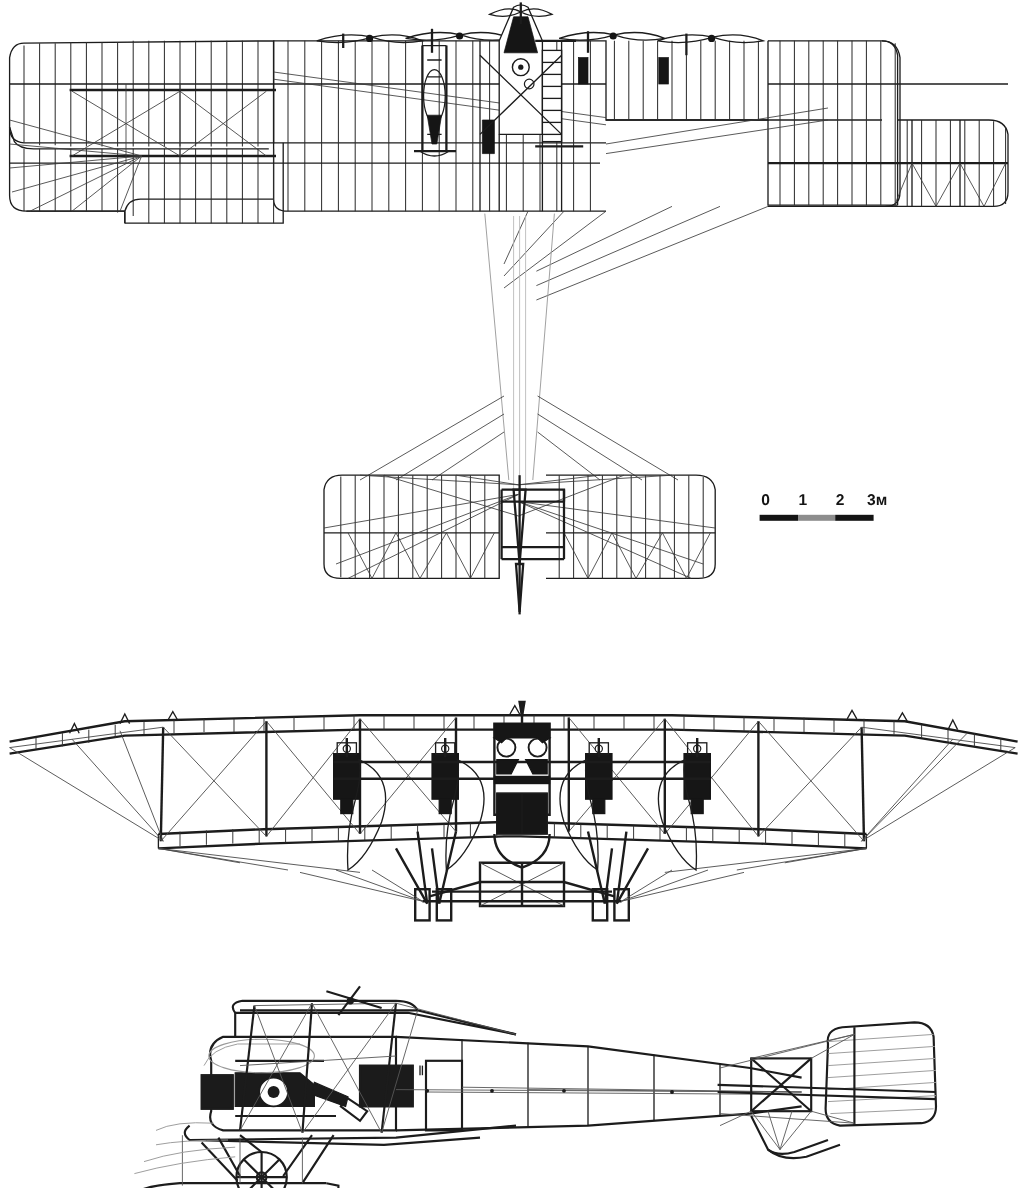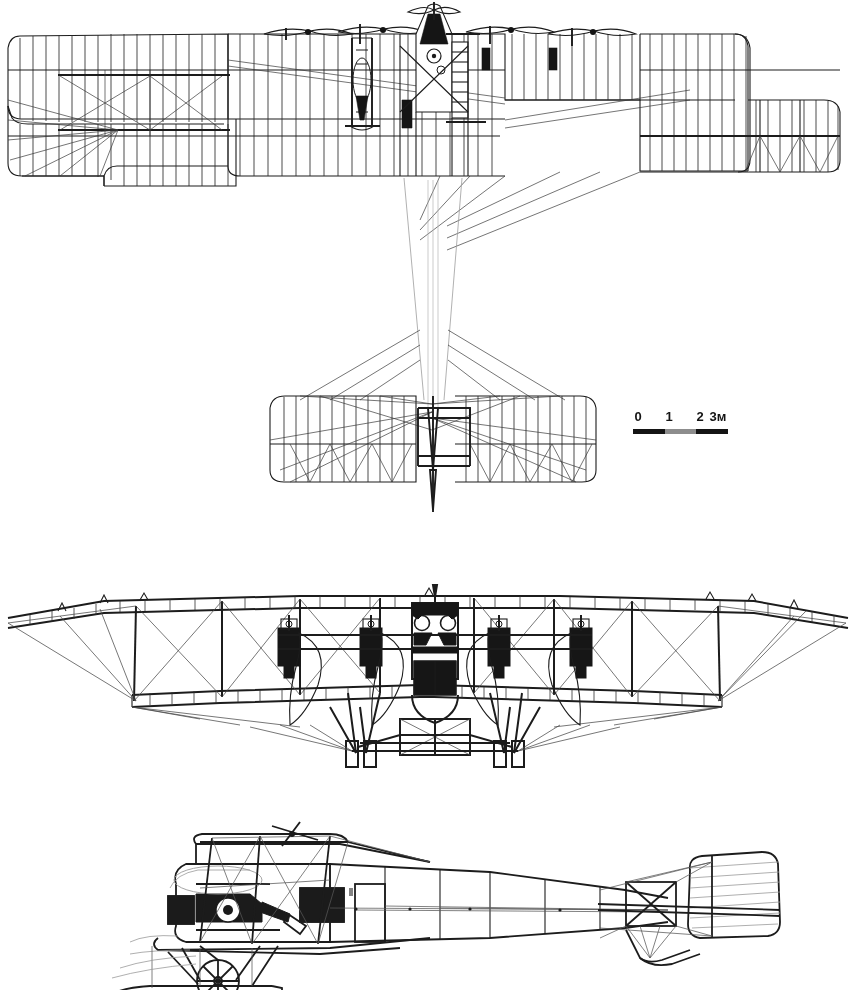--- a/index.html
+++ b/index.html
@@ -38,21 +38,21 @@
   }
   .scalebar-labels span {
     position: absolute;
     top: 0;
     transform: translateX(-50%);
     white-space: nowrap;
   }
   .sl0 { left: 8px; }
   .sl1 { left: 39px; }
   .sl2 { left: 70px; }
-  .sl3 { left: 88px; }
+  .sl3 { left: 101px; }
 </style>
 </head>
 <body>
 
 <div id="sheet">
 
   <svg width="854" height="540" viewBox="0 0 854 540">
     <defs>
       <style>
         .hv   { fill:none; stroke:#1c1c1c; stroke-width:1.1; }

